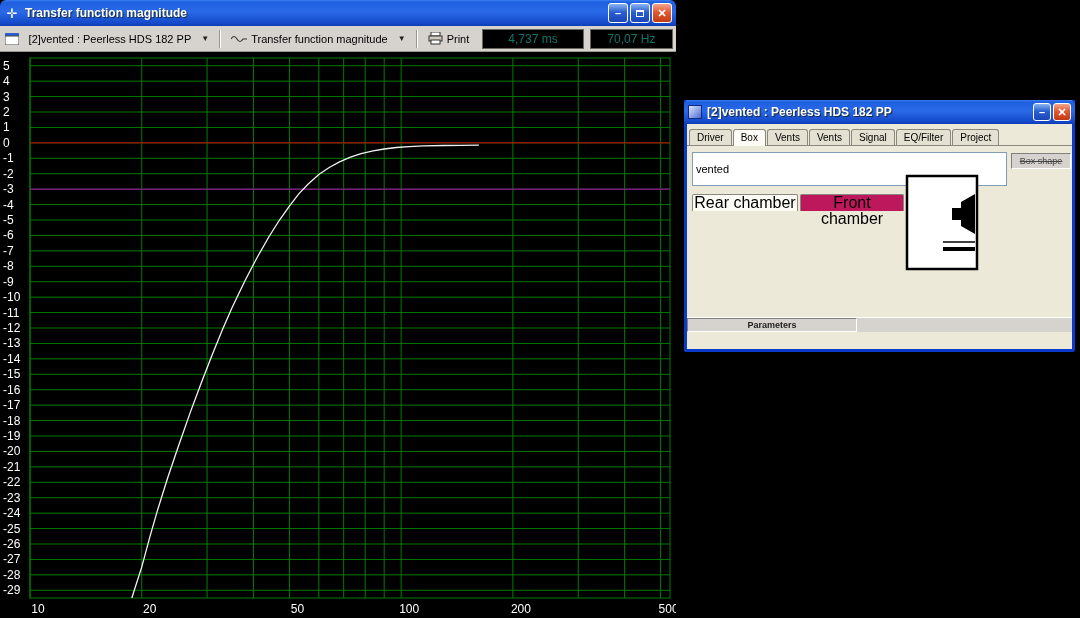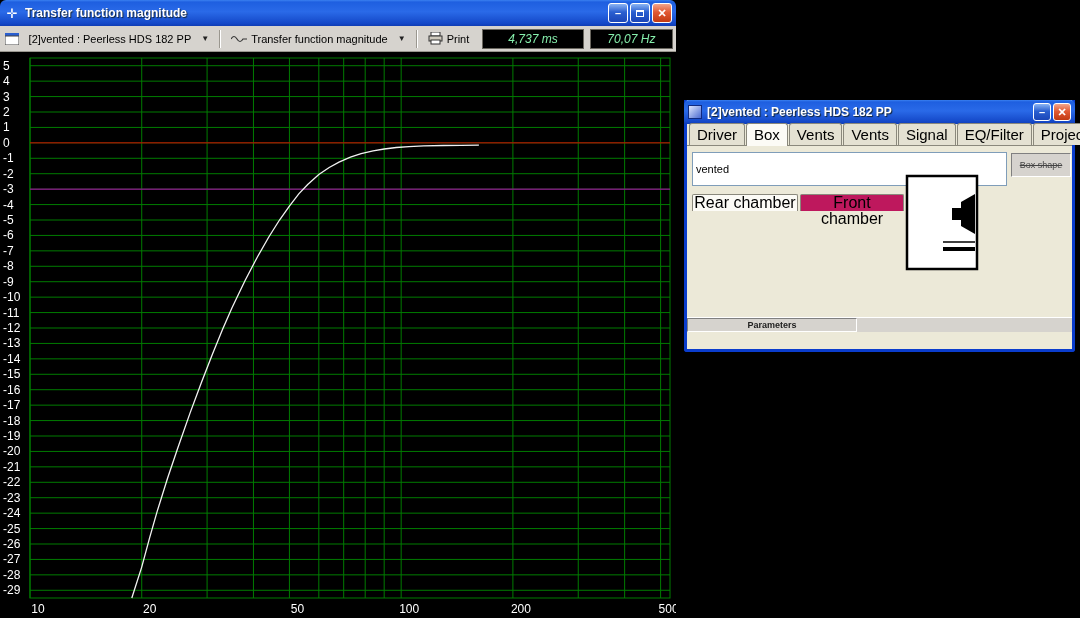--- a/index.html
+++ b/index.html
@@ -25,44 +25,44 @@
   .restore-glyph { width:8px; height:7px; border:1px solid #fff; border-top:2px solid #fff; display:block; }
 
   .toolbar { height:26px; background:#d6d3ce; border-bottom:1px solid #9a978f;
     display:flex; align-items:center; padding:0 3px; gap:2px; font-size:11px; color:#000; }
   .tb-iconbtn { width:22px; height:20px; border:1px solid transparent; display:flex;
     align-items:center; justify-content:center; }
   .tb-drop { height:20px; display:flex; align-items:center; gap:4px; padding:0 4px;
     border:1px solid transparent; white-space:nowrap; }
   .tb-drop .arrow { font-size:8px; color:#222; margin-left:6px; }
   .tb-sep { width:2px; height:18px; border-left:1px solid #9a978f; border-right:1px solid #fff; margin:0 3px; }
-  .readout { height:20px; background:#000; color:#86efac; display:flex; align-items:center;
-    justify-content:center; font-size:12px; border:1px solid #6a675f;font-style:italic; }
+  .readout { height:20px; background:#000; color:#0f766e; display:flex; align-items:center;
+    justify-content:center; font-size:12px; border:1px solid #6a675f; }
   #readout-ms { width:122px; margin-left:6px; }
   #readout-hz { width:100px; margin-left:4px; }
 
   #chart-wrap { position:absolute; left:0; top:52px; width:676px; height:566px; background:#000; }
 
   
   #right-window { left:684px; top:100px; width:391px; height:252px;
     border:3px solid #0a3ccc; border-top:none; background:#ece9d8; border-radius:0 0 3px 3px; }
   #right-window .titlebar { height:24px; border-radius:5px 5px 0 0; margin:0 -3px; }
   .appicon { width:14px; height:14px; background:linear-gradient(135deg,#dfe8ff,#4a6ad0);
     border:1px solid #102a80; margin-right:5px; }
 
   .tabstrip { display:flex; align-items:flex-end; padding:4px 2px 0 2px;
     border-bottom:1px solid #8a887c; height:22px; }
-  .tab { font-size:15px; padding:2px 7px 2px 7px; border:1px solid #8a887c; border-bottom:none;
+  .tab { font-size:10px; padding:2px 7px 2px 7px; border:1px solid #8a887c; border-bottom:none;
     border-radius:3px 3px 0 0; background:#e4e1d2; margin-right:1px; color:#000; cursor:default; }
   .tab.active { background:#fcfbf6; position:relative; margin-bottom:-1px; padding-bottom:3px; }
 
   .rw-body { position:relative; height:186px; background:#ece9d8; font-size:11px; }
   #box-name-input { position:absolute; left:5px; top:6px; width:315px; height:18px;
     border:1px solid #7f9db9; font-size:11px; padding:16px 3px; background:#fff; }
-  #box-shape-btn { position:absolute; left:324px; top:7px; width:60px; height:24px;
+  #box-shape-btn { position:absolute; left:324px; top:7px; width:60px; height:16px;
     font-size:9px; color:#444; background:#d6d3ce; text-decoration:line-through;
     border:1px solid; border-color:#808080 #fff #fff #808080; overflow:hidden; white-space:nowrap; }
 
   .chamber-tab { position:absolute; top:48px; height:17px; font-size:16px; text-align:center;
     line-height:16px; cursor:default; }
   #chamber-rear { left:5px; width:106px; background:#fcfbf6;
     border:1px solid #8a887c; border-bottom:none; border-radius:2px 2px 0 0; }
   #chamber-front { left:113px; width:104px; background:#be185d;
     border:1px solid #8a887c; border-bottom:none; border-radius:2px 2px 0 0; }
 

